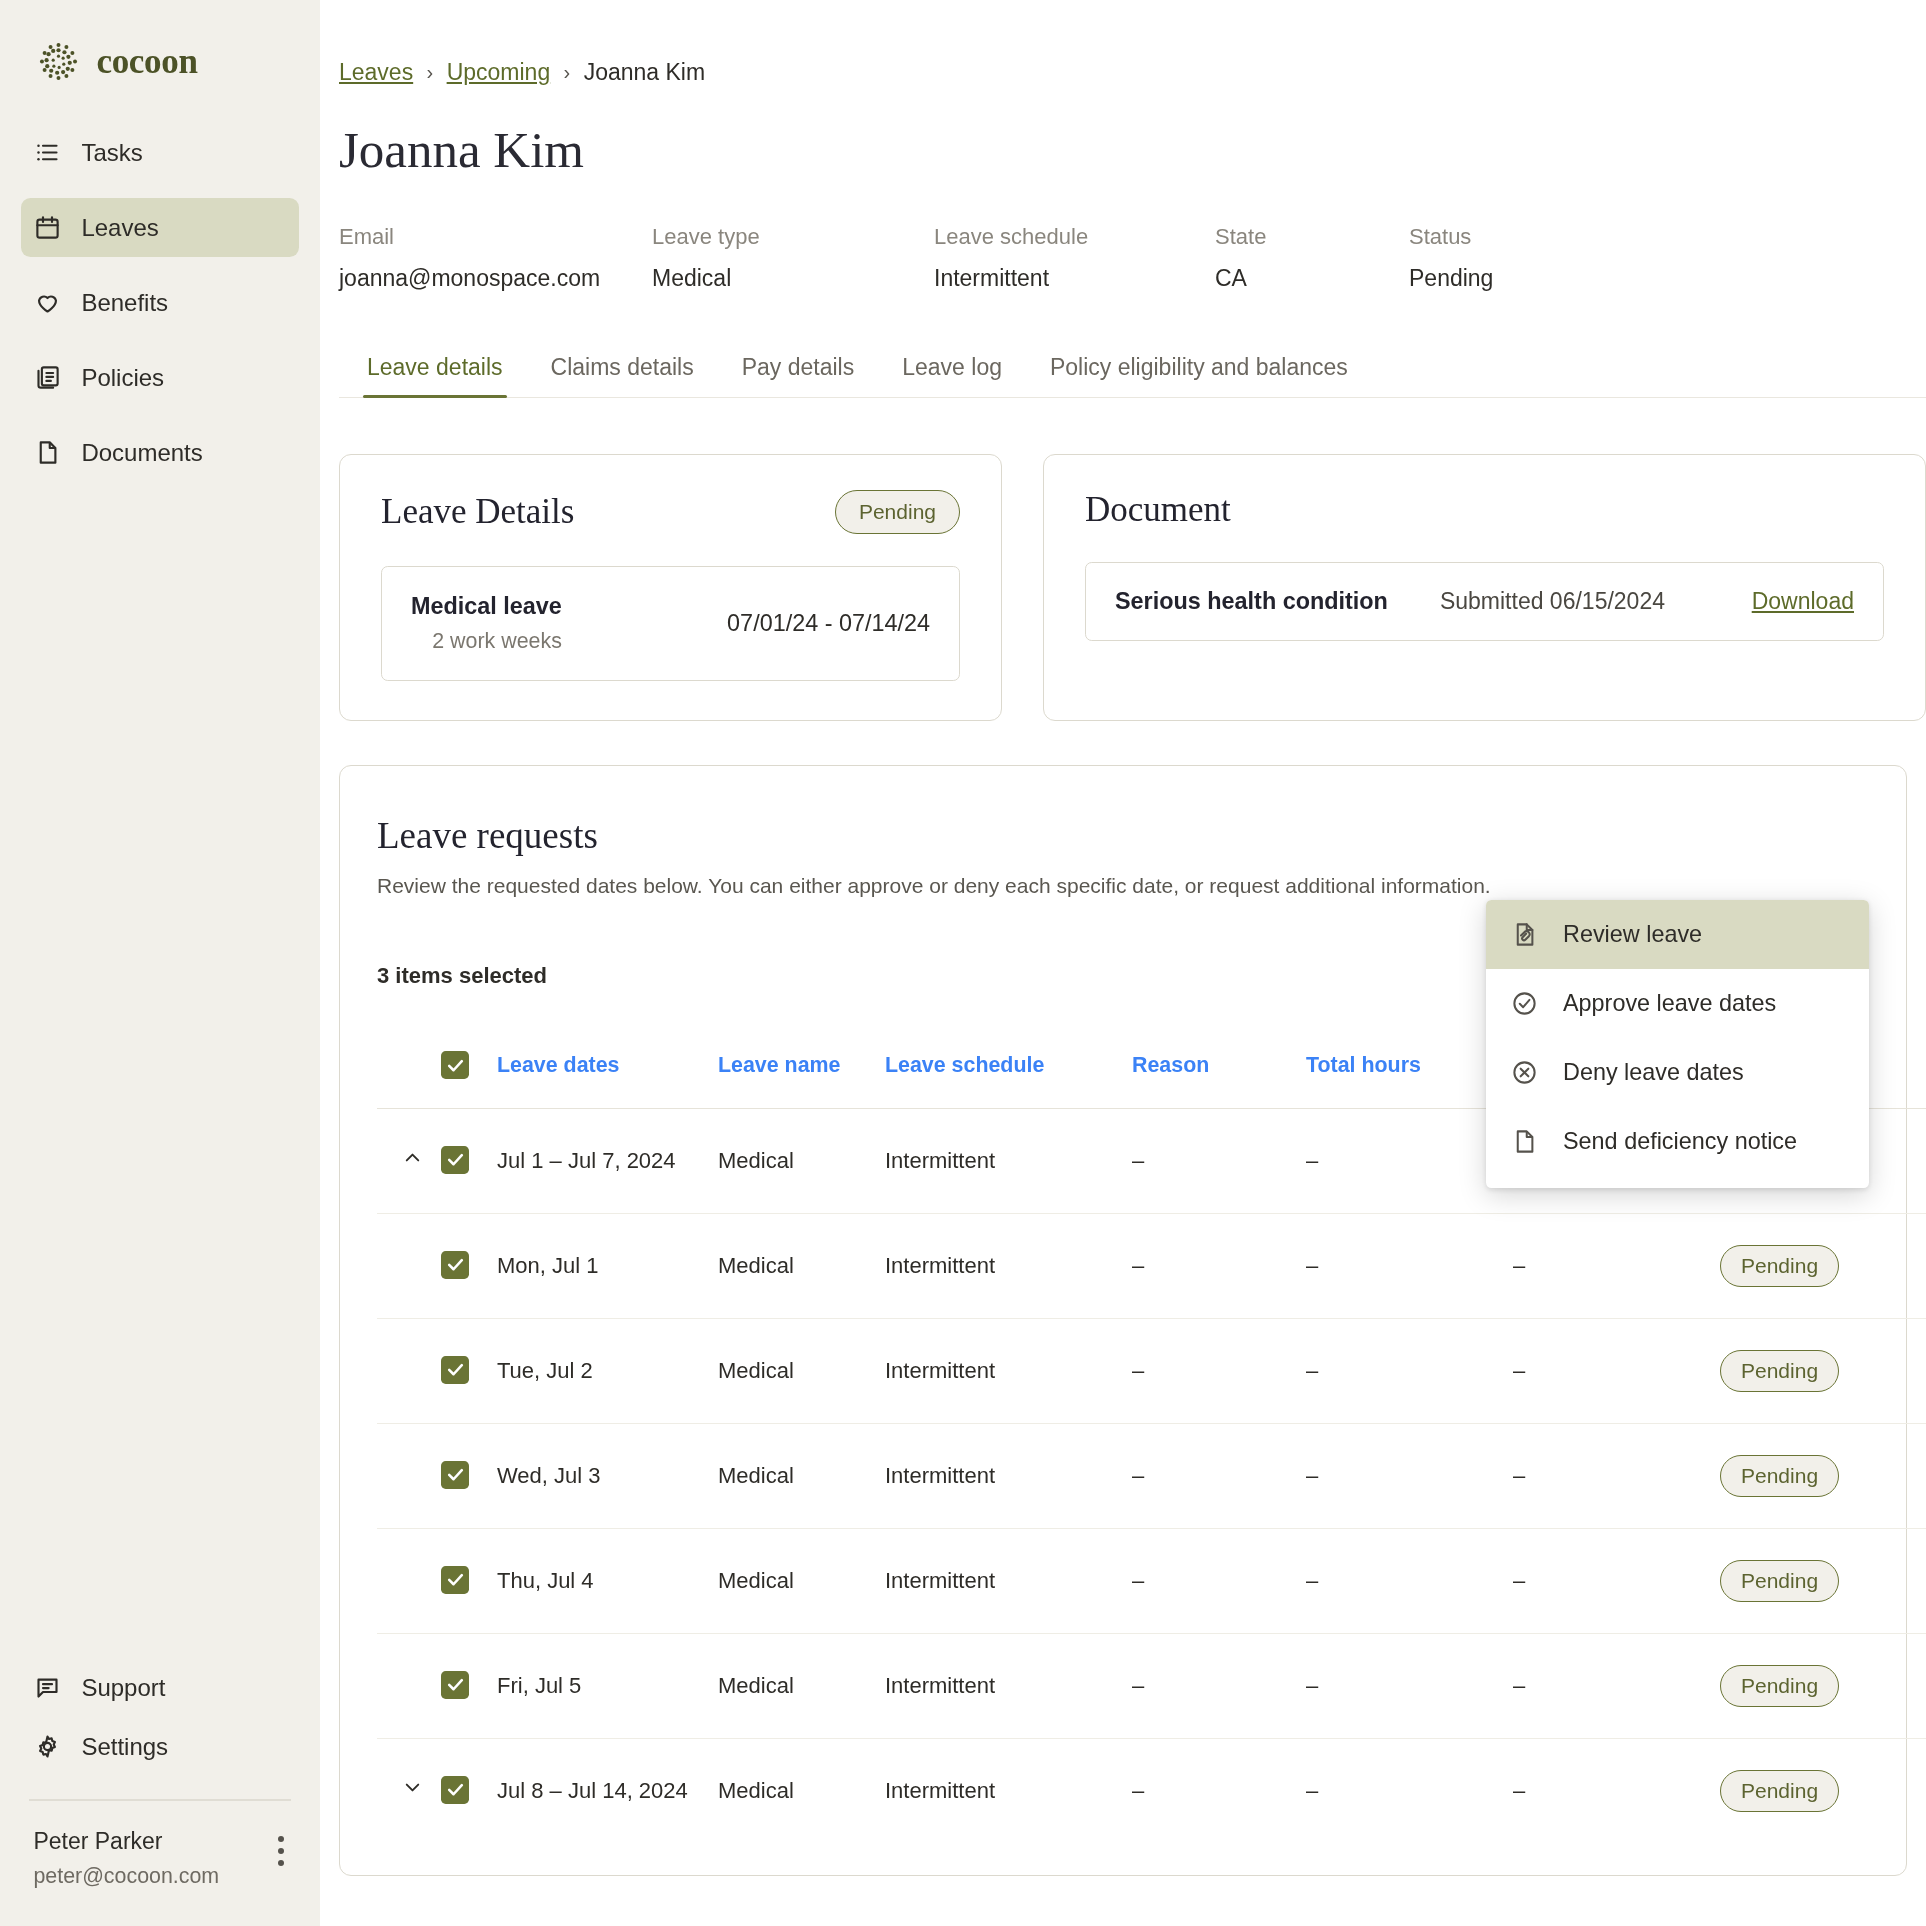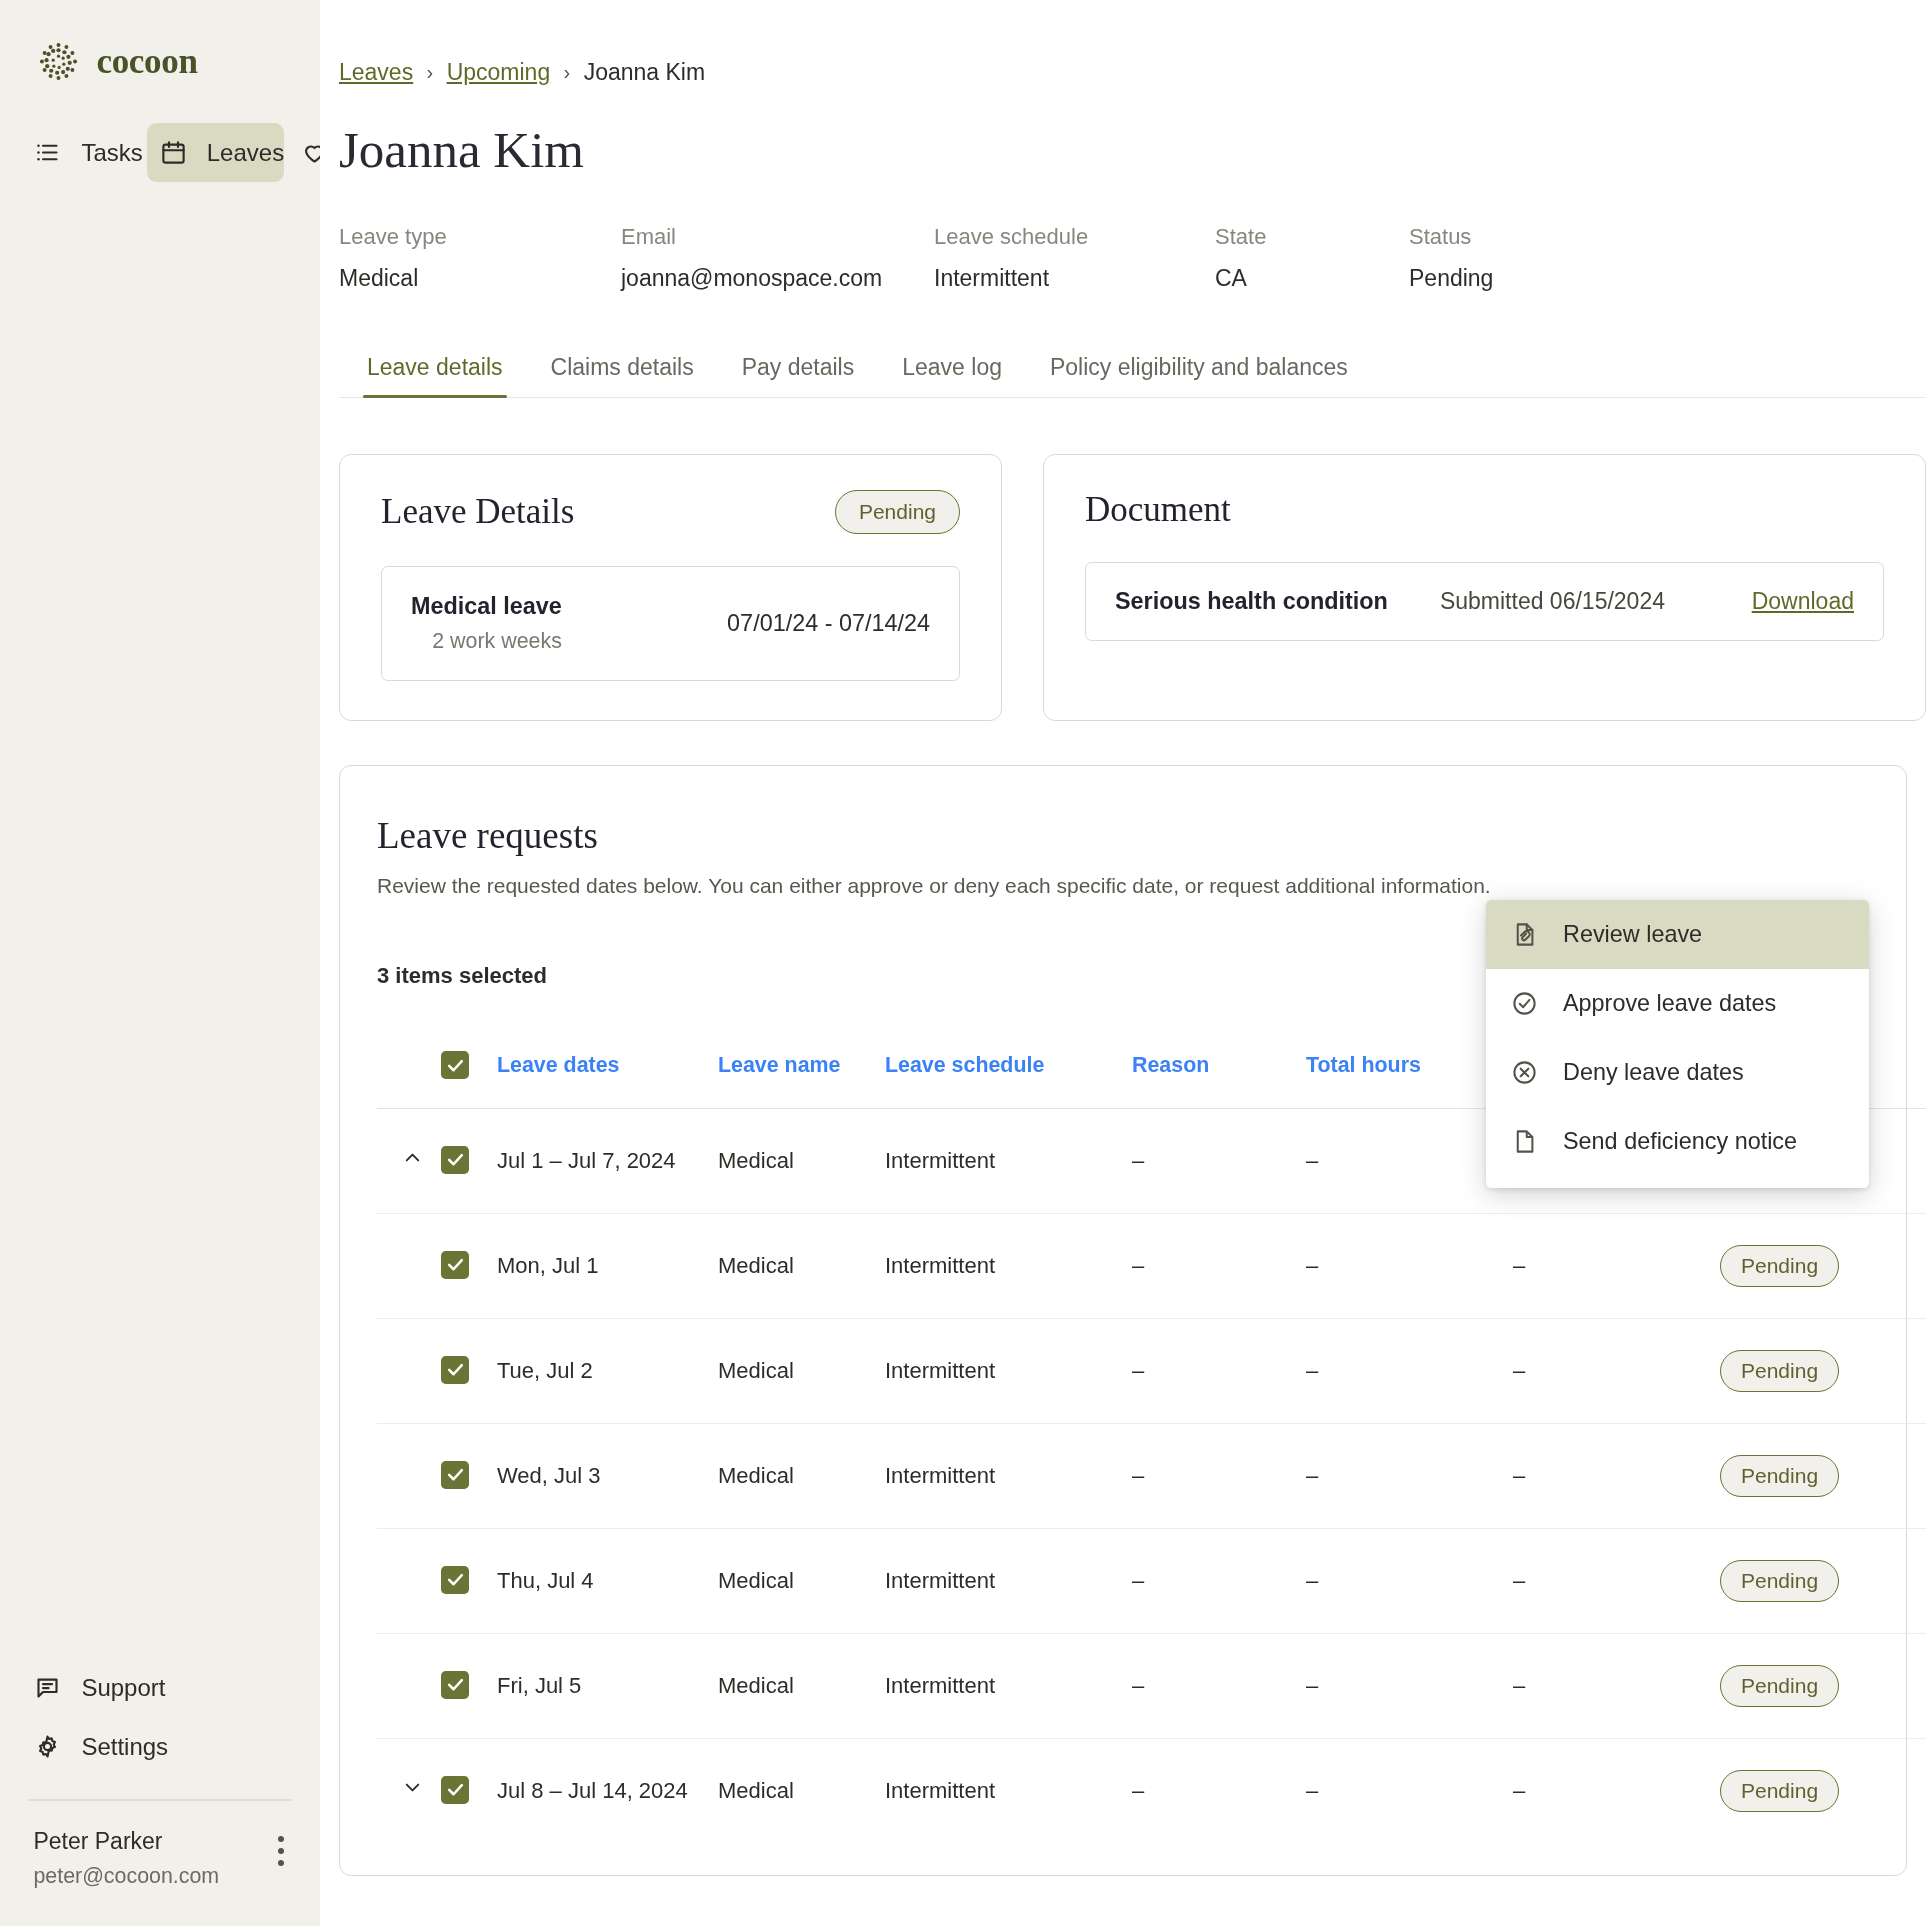--- a/index.html
+++ b/index.html
@@ -18,21 +18,21 @@
     display: flex; flex-direction: column;
     position: relative;
   }
   .brand { display: flex; align-items: center; gap: 17.4px; padding: 41px 0 0 38px; }
   .brand-logo { width: 41px; height: 41px; }
   .brand-name {
     font-family: "Liberation Serif", serif;
     font-weight: 700; font-size: 35px; color: #4C5227;
     letter-spacing: -0.3px;
   }
-  .nav { margin-top: 41px; padding: 0 21.4px; display: flex; flex-direction: row; gap: 4px; }
+  .nav { margin-top: 41px; padding: 0 21.4px; display: flex; flex-direction: column; gap: 16px; }
   .nav-item {
     display: flex; align-items: center; gap: 19px;
     height: 59px; padding-left: 12px;
     border-radius: 9.4px; cursor: pointer;
   }
   .nav-item.active { background: #D9DAC2; }
   .nav-label { font-size: 24px; color: #2E2C28; }
   .nav-icon { width: 29px; height: 29px; display: flex; align-items: center; justify-content: center; }
   .nav-icon svg { display: block; }
 
@@ -325,27 +325,27 @@
         <span class="bc-link">Leaves</span>
         <span class="bc-sep">›</span>
         <span class="bc-link">Upcoming</span>
         <span class="bc-sep">›</span>
         <span class="bc-current">Joanna Kim</span>
       </div>
 
       <h1 class="page-title">Joanna Kim</h1>
 
       <div class="meta-row">
+        <div class="meta-col" style="width:313px">
+          <span class="meta-label">Email</span>
+          <span class="meta-value">joanna@monospace.com</span>
+        </div>
         <div class="meta-col" style="width:282px">
           <span class="meta-label">Leave type</span>
           <span class="meta-value">Medical</span>
-        </div>
-        <div class="meta-col" style="width:313px">
-          <span class="meta-label">Email</span>
-          <span class="meta-value">joanna@monospace.com</span>
         </div>
         <div class="meta-col" style="width:281px">
           <span class="meta-label">Leave schedule</span>
           <span class="meta-value">Intermittent</span>
         </div>
         <div class="meta-col" style="width:194px">
           <span class="meta-label">State</span>
           <span class="meta-value">CA</span>
         </div>
         <div class="meta-col">

